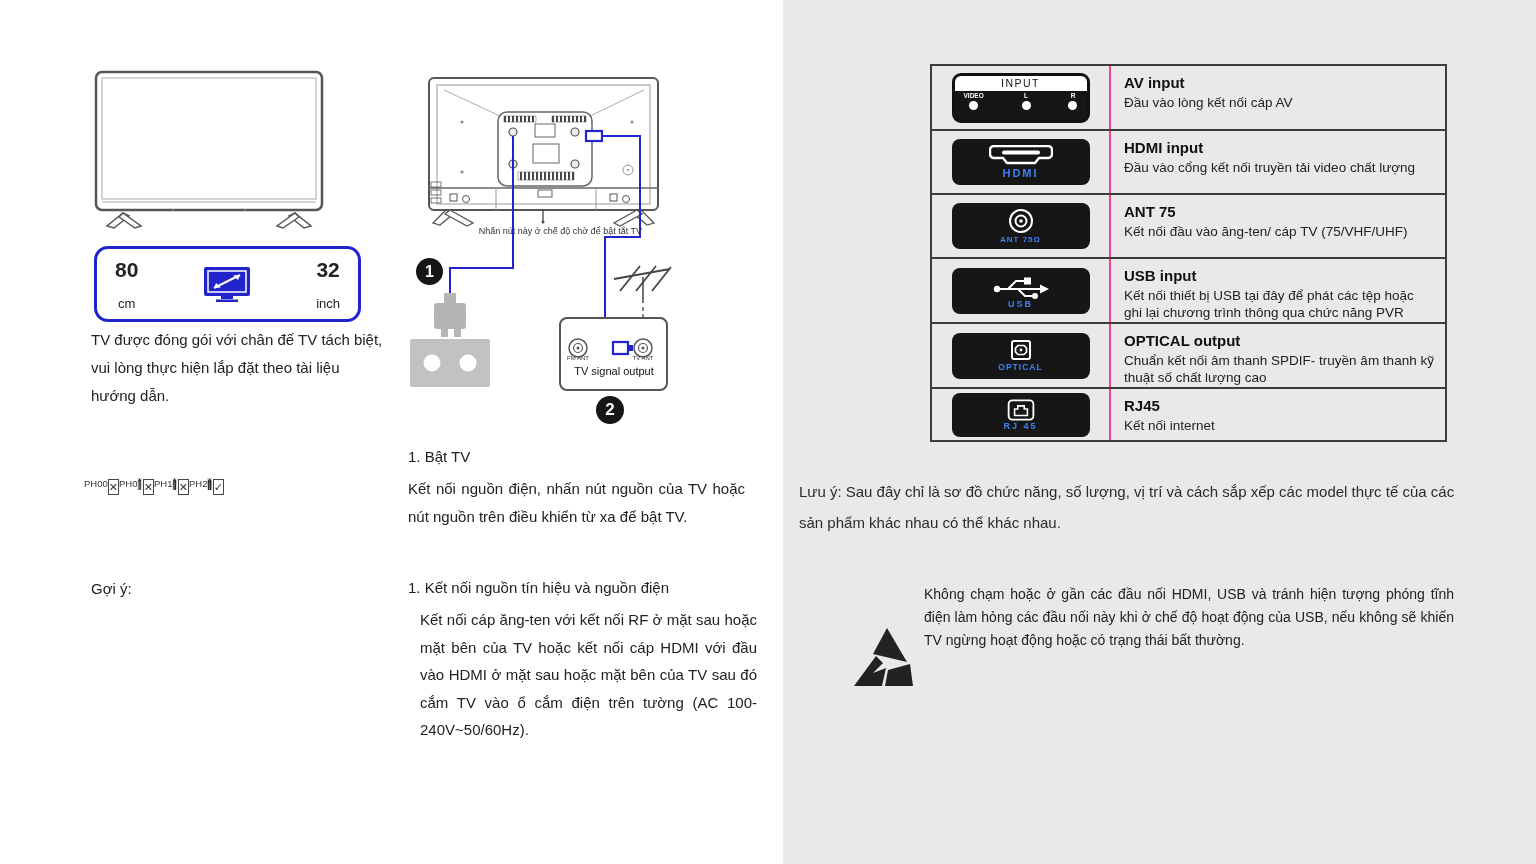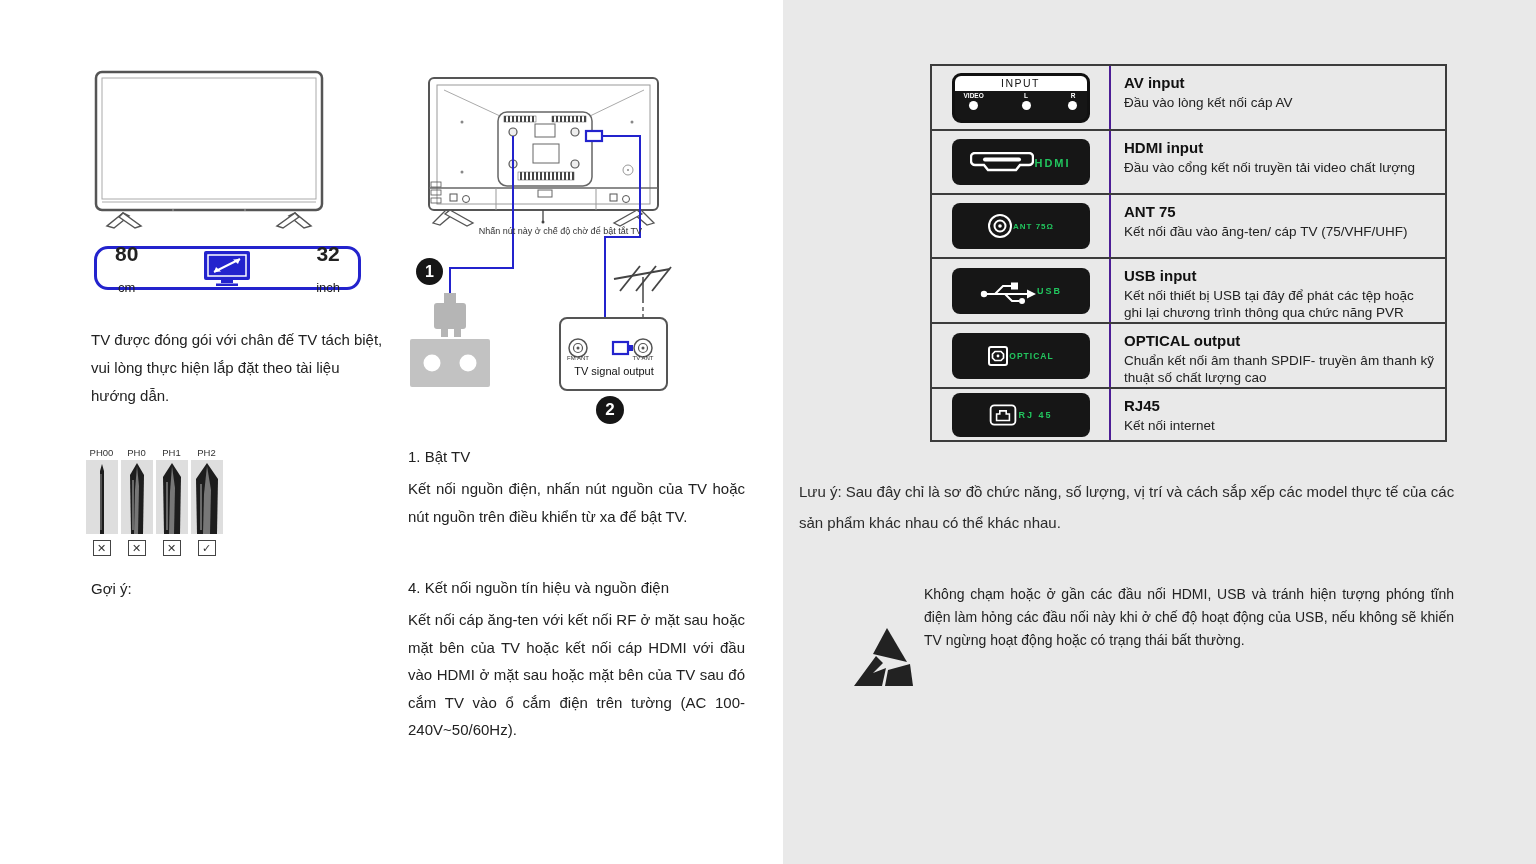--- a/index.html
+++ b/index.html
@@ -4,50 +4,50 @@
 <style>
   html,body{margin:0;padding:0;background:#fff;}
   .page{position:relative;width:1536px;height:864px;background:#ffffff;overflow:hidden;
         font-family:"Liberation Sans",sans-serif;color:#222;}
   .abs{position:absolute;}
   .right-panel{position:absolute;left:783px;top:0;width:753px;height:864px;background:#e9e9e9;}
 
   
   .size-badge{position:absolute;left:94px;top:246px;width:225px;height:38px;
     border:3px solid #2323cd;border-radius:14px;background:#fff;
-    display:flex;align-items:center;justify-content:space-between;padding:0 18px;}
+    display:flex;align-items:center;justify-content:space-between;padding:16px 18px;}
   .dim{display:flex;flex-direction:column;align-items:center;line-height:1;}
   .dim .num{font-size:21px;font-weight:bold;color:#222;}
   .dim .unit{font-size:13px;color:#222;margin-top:17px;text-align:right;}
   .para{font-size:15px;line-height:28px;color:#222;}
   .just{text-align:justify;}
   .screw-row{position:absolute;left:84px;top:447px;display:flex;}
-  .screw-col{width:35px;display:flex;flex-direction:column;align-items:center;}
+  .screw-col{width:35px;display:flex;flex-direction:row;align-items:center;}
   .screw-label{font-size:9.5px;color:#333;height:13px;}
   .checkbox{width:16px;height:14px;border:1.5px solid #444;margin-top:6px;
     display:flex;align-items:center;justify-content:center;font-size:11px;color:#333;background:#fff;}
 
   
   .step-circle{position:absolute;background:#161616;color:#fff;border-radius:50%;
     display:flex;align-items:center;justify-content:center;font-weight:bold;}
   .cap{position:absolute;font-size:9px;color:#333;text-align:right;}
   .tinylabel{position:absolute;font-size:6px;color:#333;text-align:center;}
   .sigout{position:absolute;font-size:11px;color:#111;text-align:center;}
   .step-title{font-size:15px;color:#222;}
 
   
   .ptable{position:absolute;left:930px;top:64px;width:513px;border:2px solid #3c3c3c;}
   .prow{display:flex;border-top:2px solid #3c3c3c;}
   .prow:first-child{border-top:none;}
-  .picon-cell{width:177px;border-right:2px solid #4c1d95;display:flex;align-items:center;justify-content:center;flex:none;}
+  .picon-cell{width:177px;border-right:2px solid #ec4899;display:flex;align-items:center;justify-content:center;flex:none;}
   .pdesc{flex:1;padding:8px 10px 0 13px;}
   .pdesc .t{font-size:15px;font-weight:bold;color:#111;margin:0 0 3px 0;}
   .pdesc .d{font-size:13.5px;line-height:17px;color:#222;}
-  .plate{width:138px;height:46px;background:#161616;border-radius:8px;color:#22c55e;
-    display:flex;flex-direction:row;align-items:center;justify-content:center;}
+  .plate{width:138px;height:46px;background:#161616;border-radius:8px;color:#3b82f6;
+    display:flex;flex-direction:column;align-items:center;justify-content:center;}
   .plate .lbl{letter-spacing:2px;font-weight:bold;}
   .av-plate{width:138px;height:50px;border:3px solid #111;border-radius:9px;background:#161616;overflow:hidden;box-sizing:border-box;}
   .av-top{background:#fff;height:15px;display:flex;align-items:center;justify-content:center;
     font-size:10.5px;letter-spacing:1.5px;color:#111;}
   .av-bottom{display:flex;justify-content:space-between;padding:1px 9px 0 9px;}
   .av-jack{display:flex;flex-direction:column;align-items:center;}
   .av-jack .jl{font-size:6.5px;font-weight:bold;color:#fff;line-height:8px;}
   .av-jack .jc{width:9px;height:9px;border-radius:50%;background:#fff;margin-top:1px;}
 
   .note-text{position:absolute;left:799px;top:476px;width:656px;font-size:15px;line-height:31px;color:#2b2b2b;}
@@ -214,22 +214,22 @@
 
   <div class="cap" style="left:452px;top:226px;width:190px;">Nhấn nút này ở chế độ chờ để bật tắt TV</div>
   <div class="step-circle" style="left:416px;top:258px;width:27px;height:27px;font-size:16px;">1</div>
   <div class="step-circle" style="left:596px;top:396px;width:28px;height:28px;font-size:17px;">2</div>
   <div class="tinylabel" style="left:560px;top:355px;width:36px;">FM ANT</div>
   <div class="tinylabel" style="left:625px;top:355px;width:36px;">TV ANT</div>
   <div class="sigout" style="left:562px;top:365px;width:104px;">TV signal output</div>
 
   <div class="abs step-title" style="left:408px;top:448px;">1. Bật TV</div>
   <div class="abs para just" style="left:408px;top:475px;width:337px;">Kết nối nguồn điện, nhấn nút nguồn của TV hoặc nút nguồn trên điều khiển từ xa để bật TV.</div>
-  <div class="abs step-title" style="left:408px;top:579px;">4. Kết nối nguồn tín hiệu và nguồn điện</div>
-  <div class="abs para just" style="left:408px;top:606px;width:337px;line-height:27.5px;">Kết nối cáp ăng-ten với kết nối RF ở mặt sau hoặc mặt bên của TV hoặc kết nối cáp HDMI với đầu vào HDMI ở mặt sau hoặc mặt bên của TV sau đó cắm TV vào ổ cắm điện trên tường (AC 100-240V~50/60Hz).</div>
+  <div class="abs step-title" style="left:408px;top:579px;">1. Kết nối nguồn tín hiệu và nguồn điện</div>
+  <div class="abs para just" style="left:420px;top:606px;width:337px;line-height:27.5px;">Kết nối cáp ăng-ten với kết nối RF ở mặt sau hoặc mặt bên của TV hoặc kết nối cáp HDMI với đầu vào HDMI ở mặt sau hoặc mặt bên của TV sau đó cắm TV vào ổ cắm điện trên tường (AC 100-240V~50/60Hz).</div>
 
   <div class="ptable">
 
     <div class="prow" style="height:63px;">
       <div class="picon-cell">
         <div class="av-plate">
           <div class="av-top">INPUT</div>
           <div class="av-bottom">
             <div class="av-jack">
                 <span class="jl">VIDEO</span>

